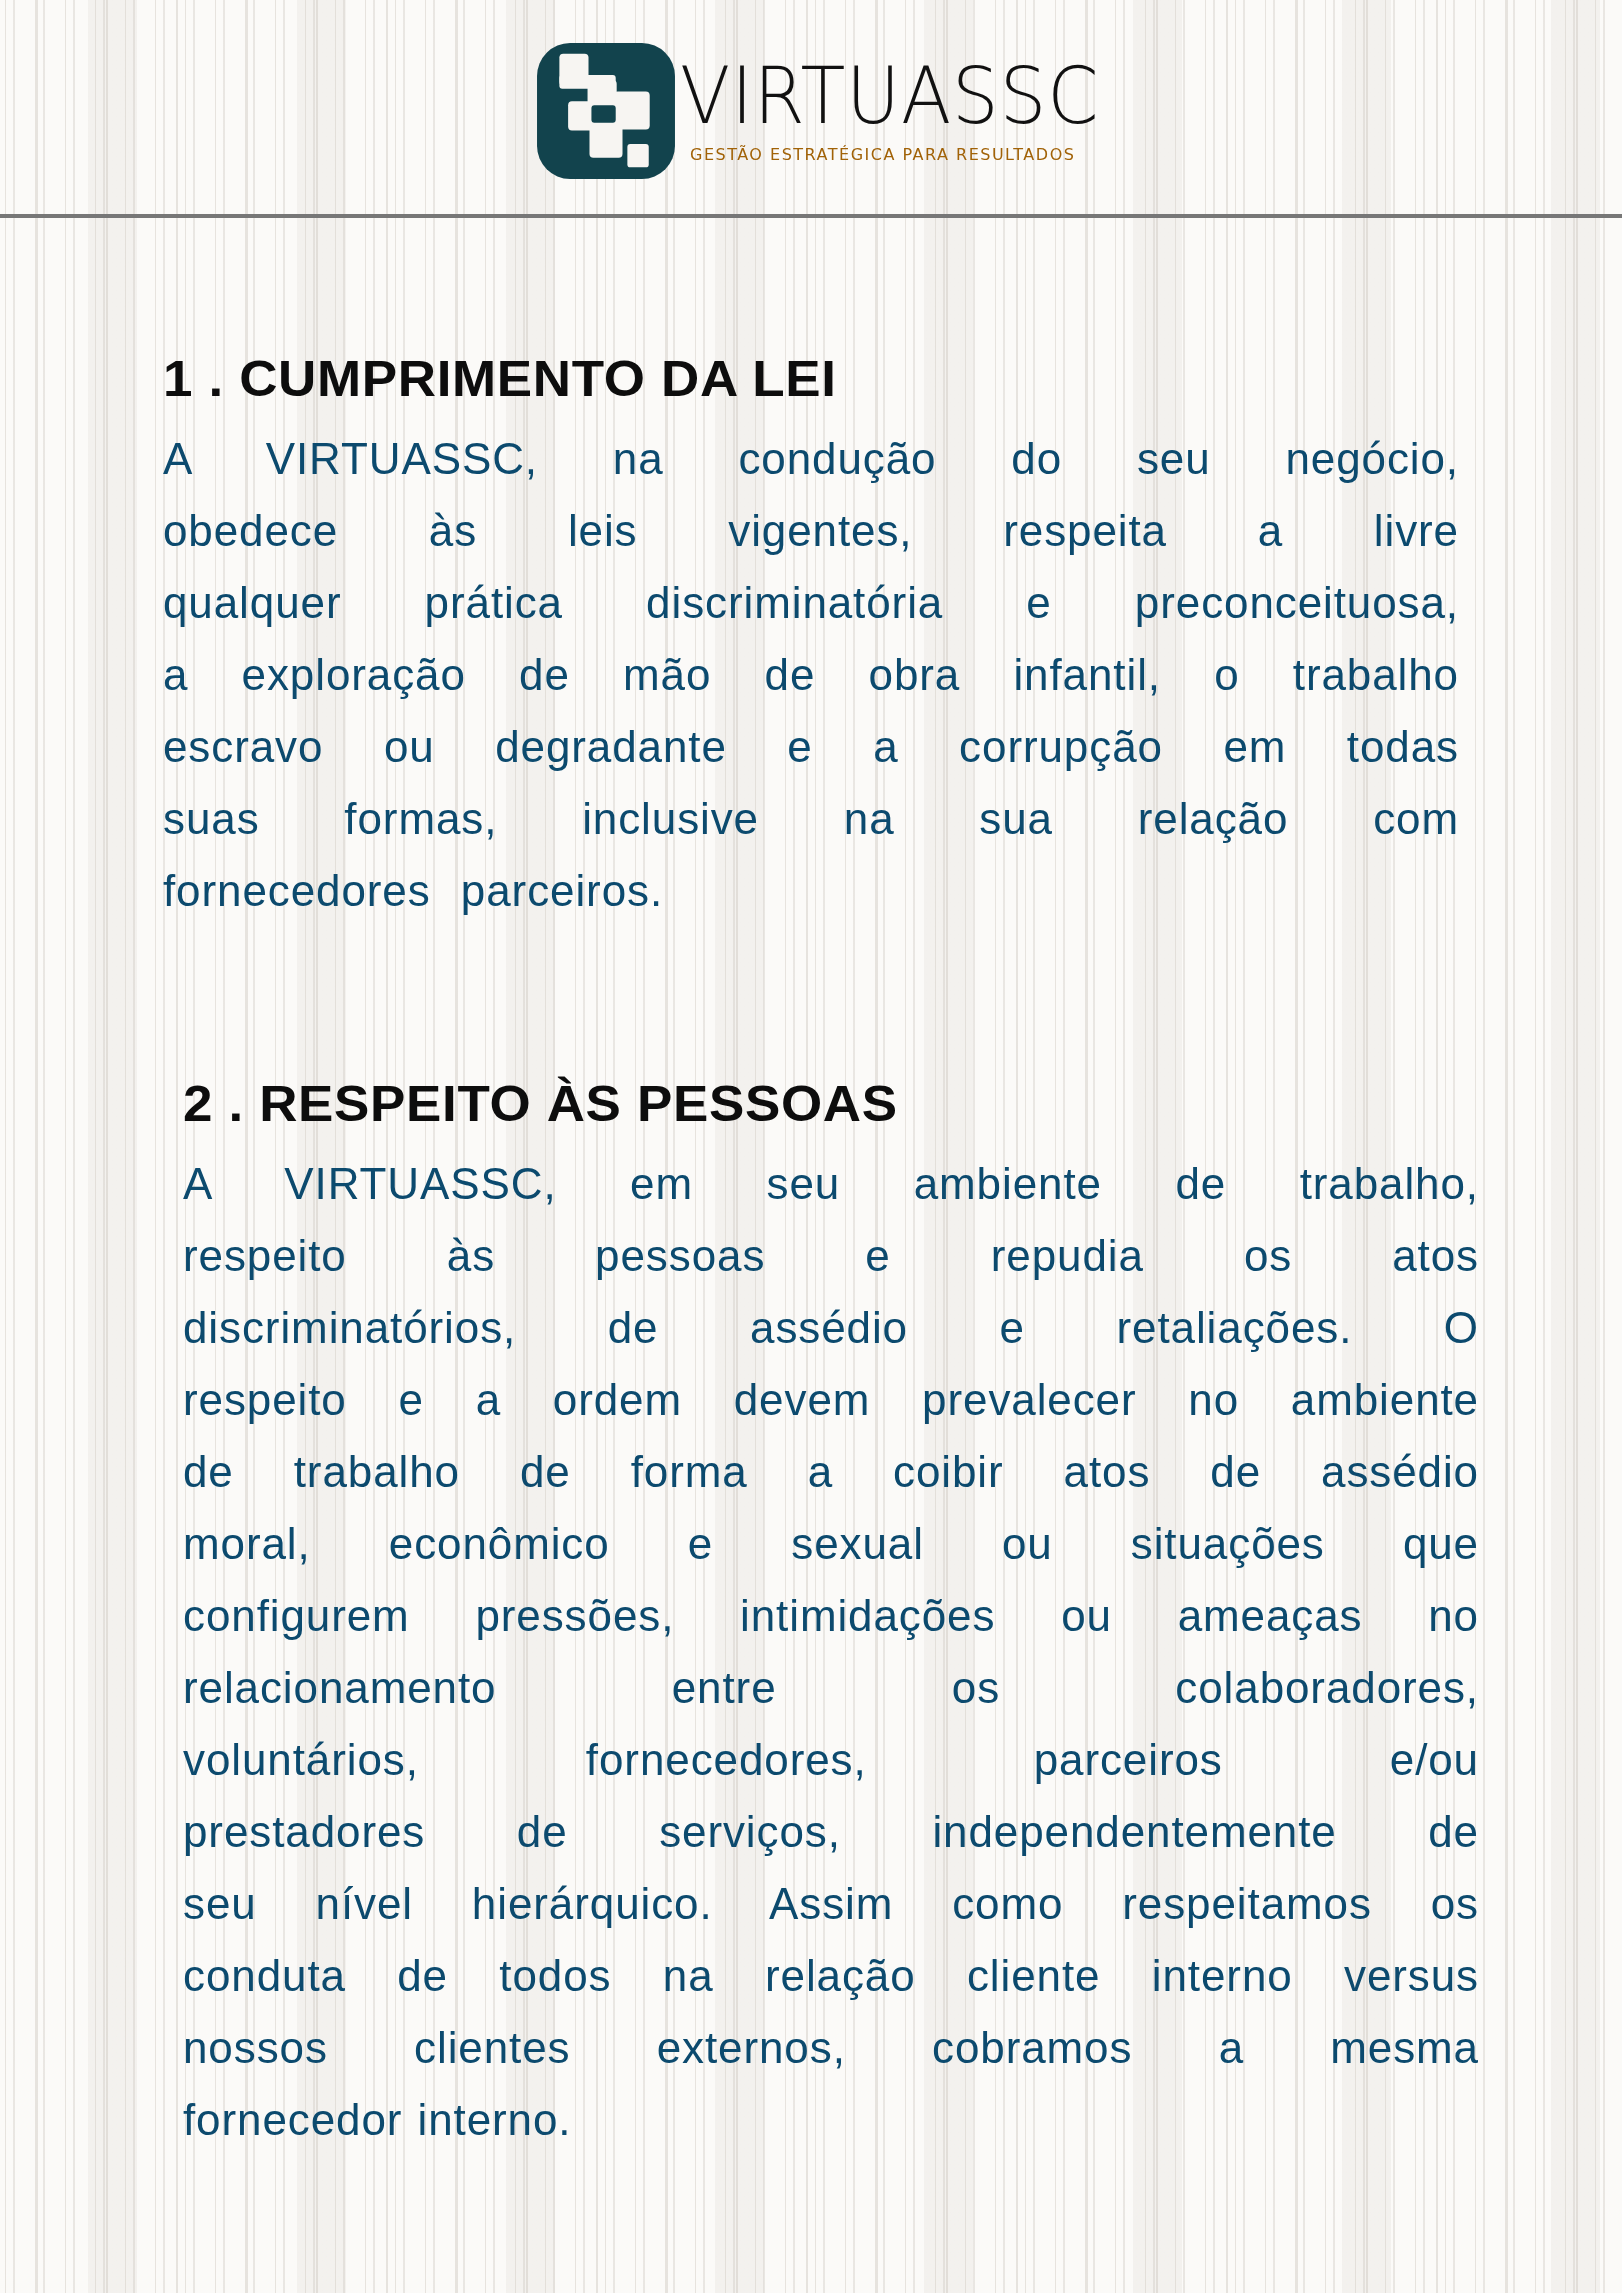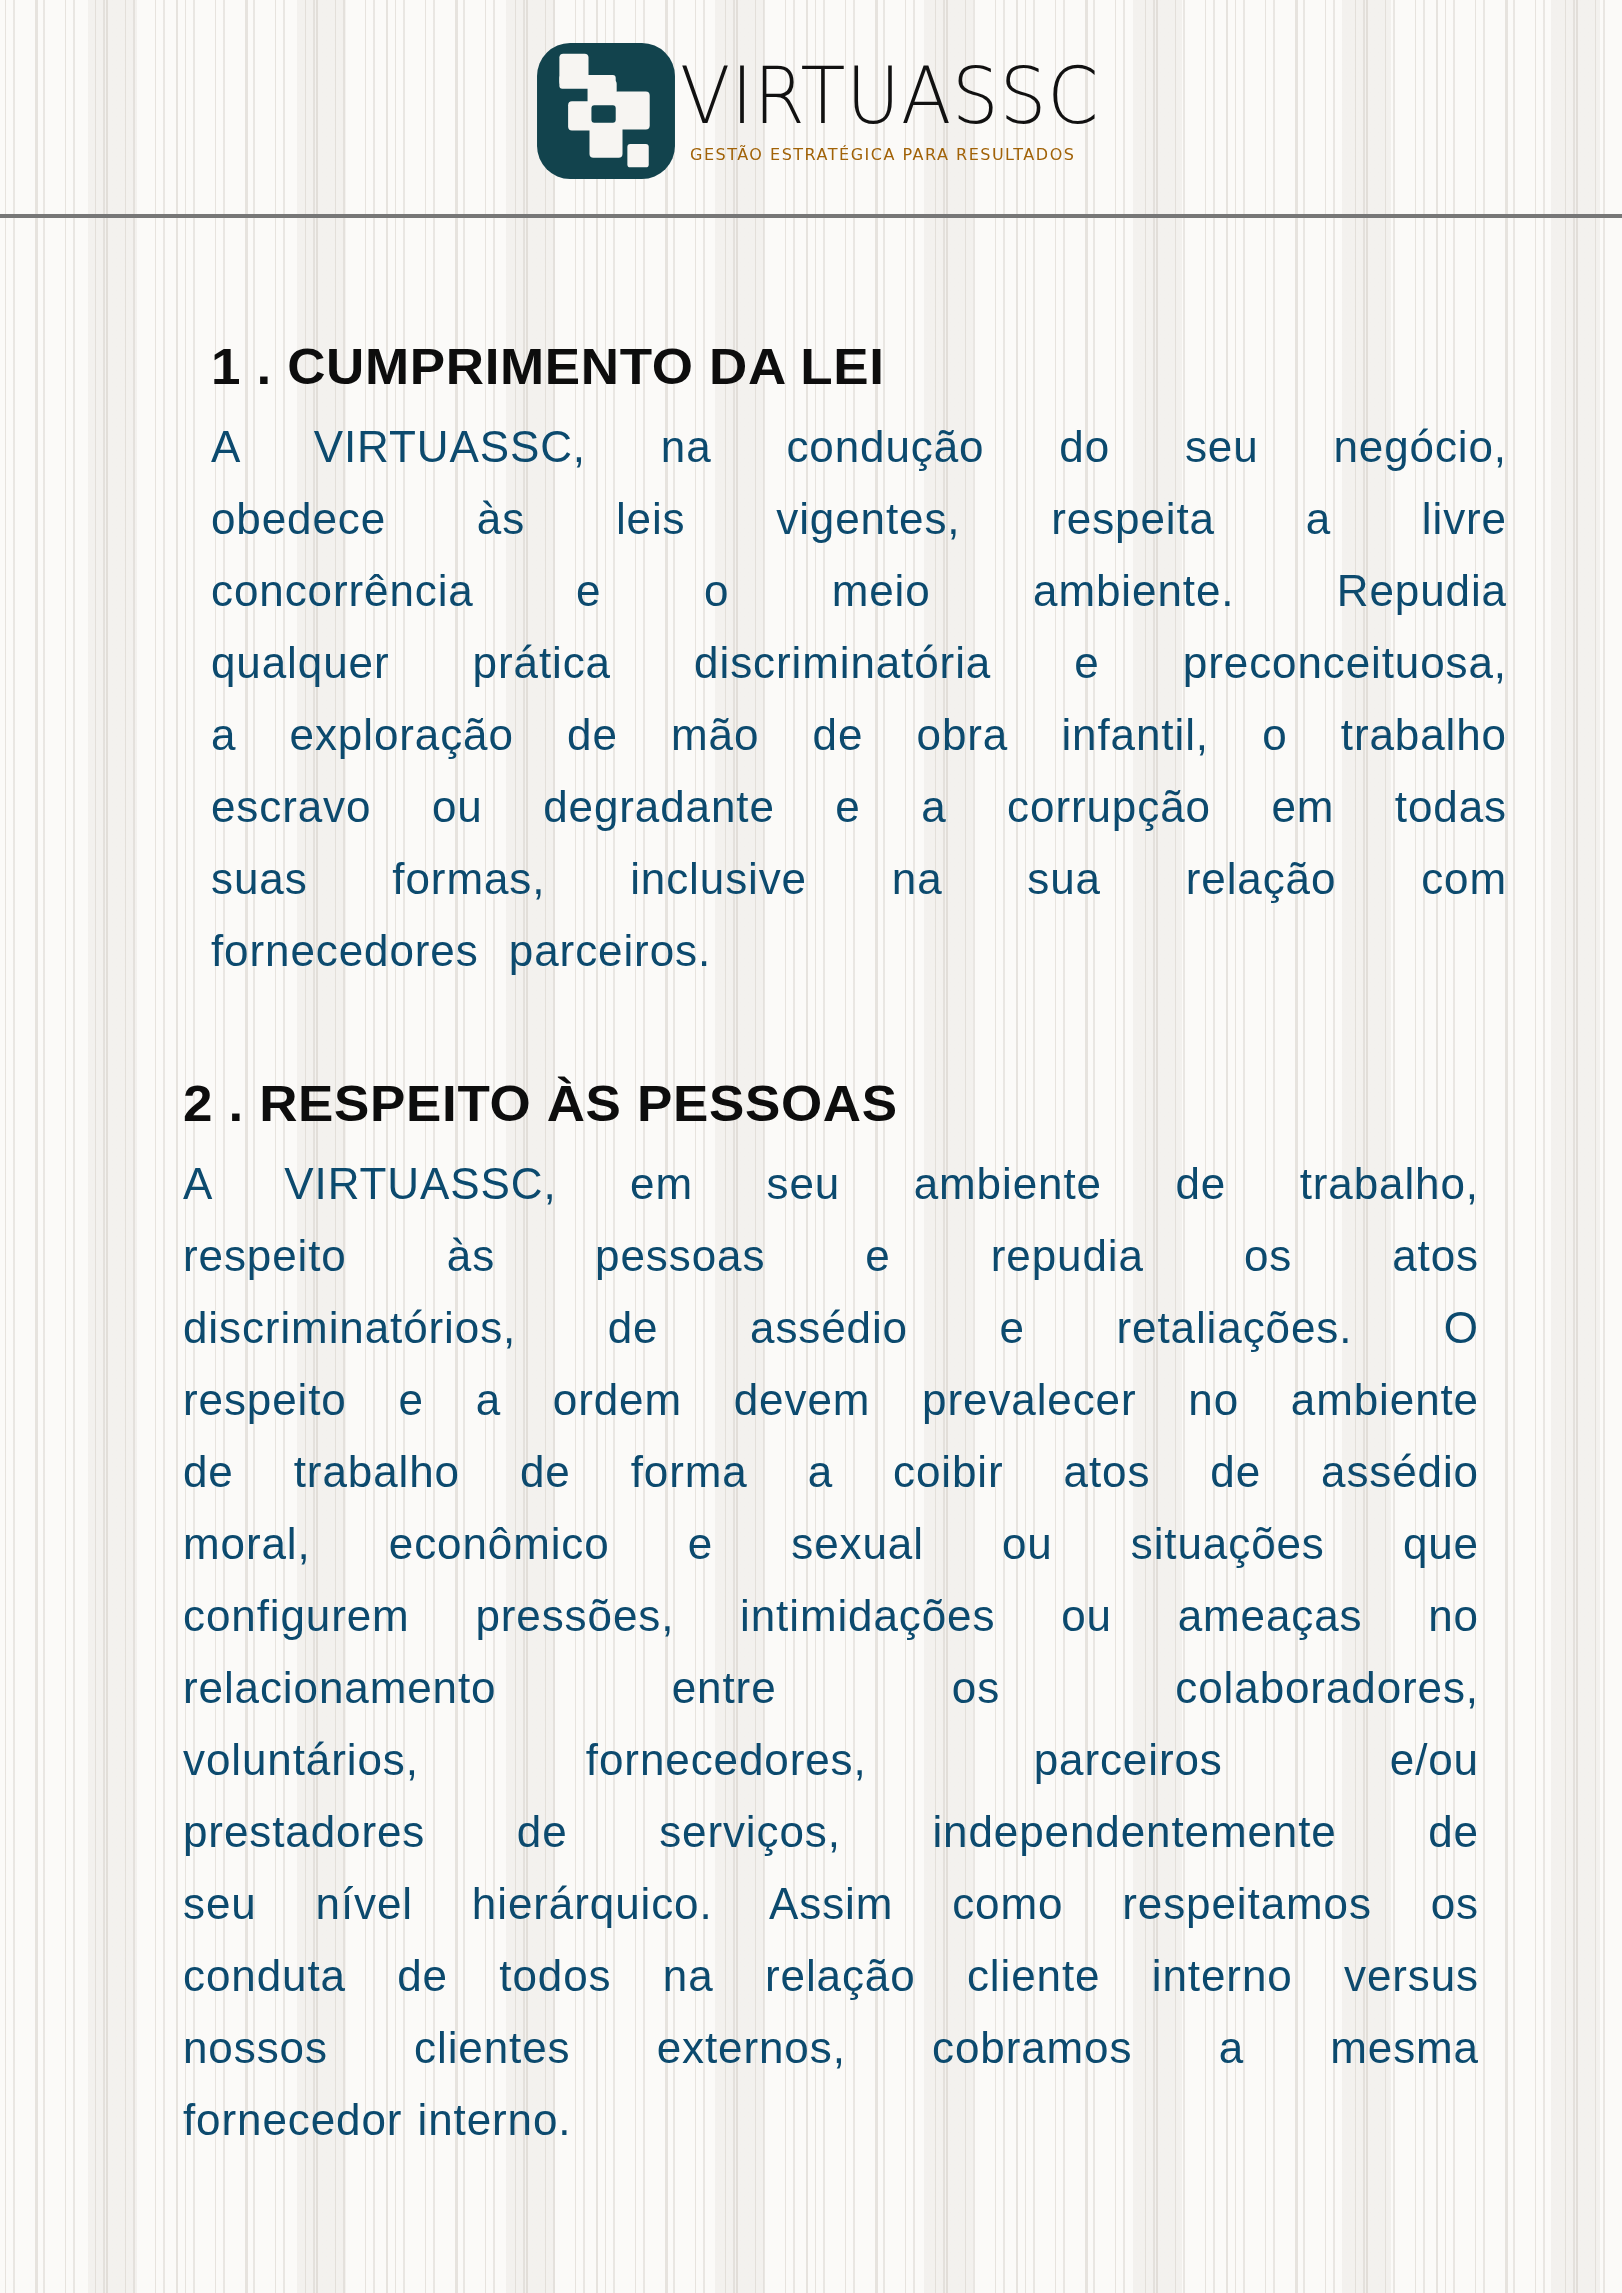--- a/index.html
+++ b/index.html
@@ -83,21 +83,21 @@
     height: 3.9px;
     background: #777777;
   }
 
   
   .content {
     position: absolute;
     left: 163px;
     width: 1296px;
   }
-  .section-1 { top: 338px; padding-left: 48px; }
+  .section-1 { top: 350px; }
   .section-2 { top: 1075px; padding-left: 20px; }
 
   .section-heading {
     margin: 0;
     font-family: "Liberation Sans", sans-serif;
     font-weight: 700;
     font-size: 50px;
     line-height: 59px;
     height: 59px;
     letter-spacing: 0.6px;
@@ -167,23 +167,20 @@
 <section class="content section-1">
   <h2 class="section-heading">1 . CUMPRIMENTO DA LEI</h2>
   <div class="body-text">
     <span class="line">
         <span class="line-inner">A VIRTUASSC, na condução do seu negócio,</span>
       </span>
     <span class="line">
         <span class="line-inner">obedece às leis vigentes, respeita a livre</span>
       </span>
     <span class="line">
-        <span class="line-inner">concorrência e o meio ambiente. Repudia</span>
-      </span>
-    <span class="line">
         <span class="line-inner">qualquer prática discriminatória e preconceituosa,</span>
       </span>
     <span class="line">
         <span class="line-inner">a exploração de mão de obra infantil, o trabalho</span>
       </span>
     <span class="line">
         <span class="line-inner">escravo ou degradante e a corrupção em todas</span>
       </span>
     <span class="line">
         <span class="line-inner">suas formas, inclusive na sua relação com</span>

